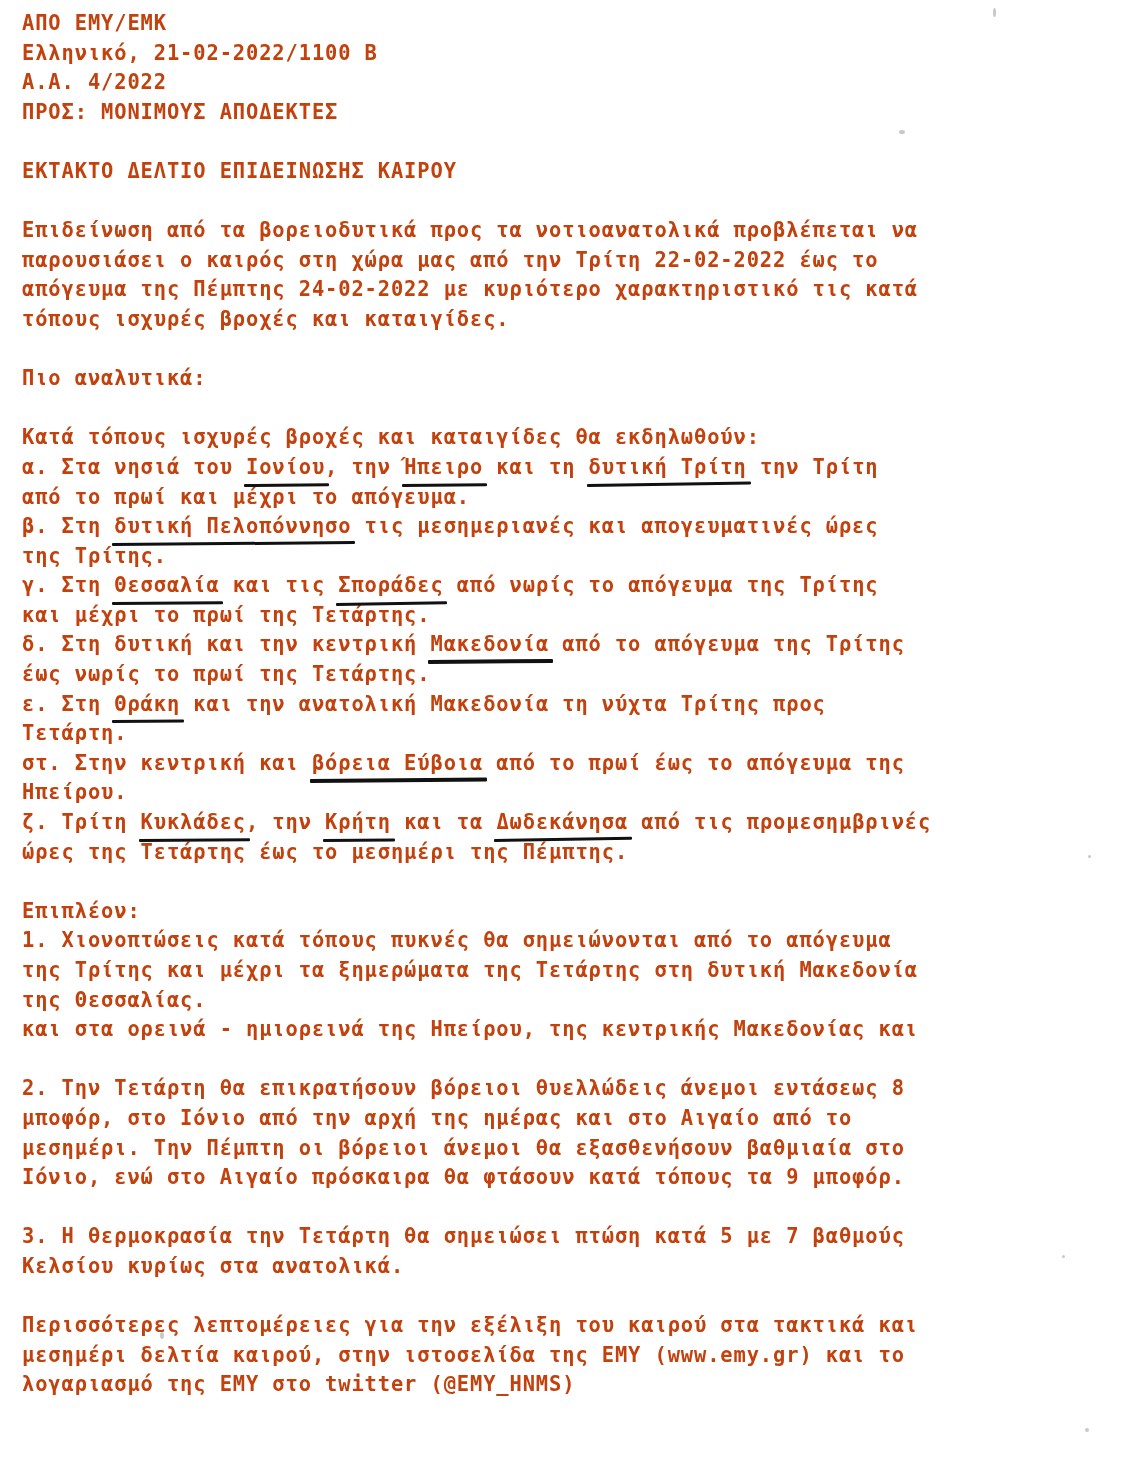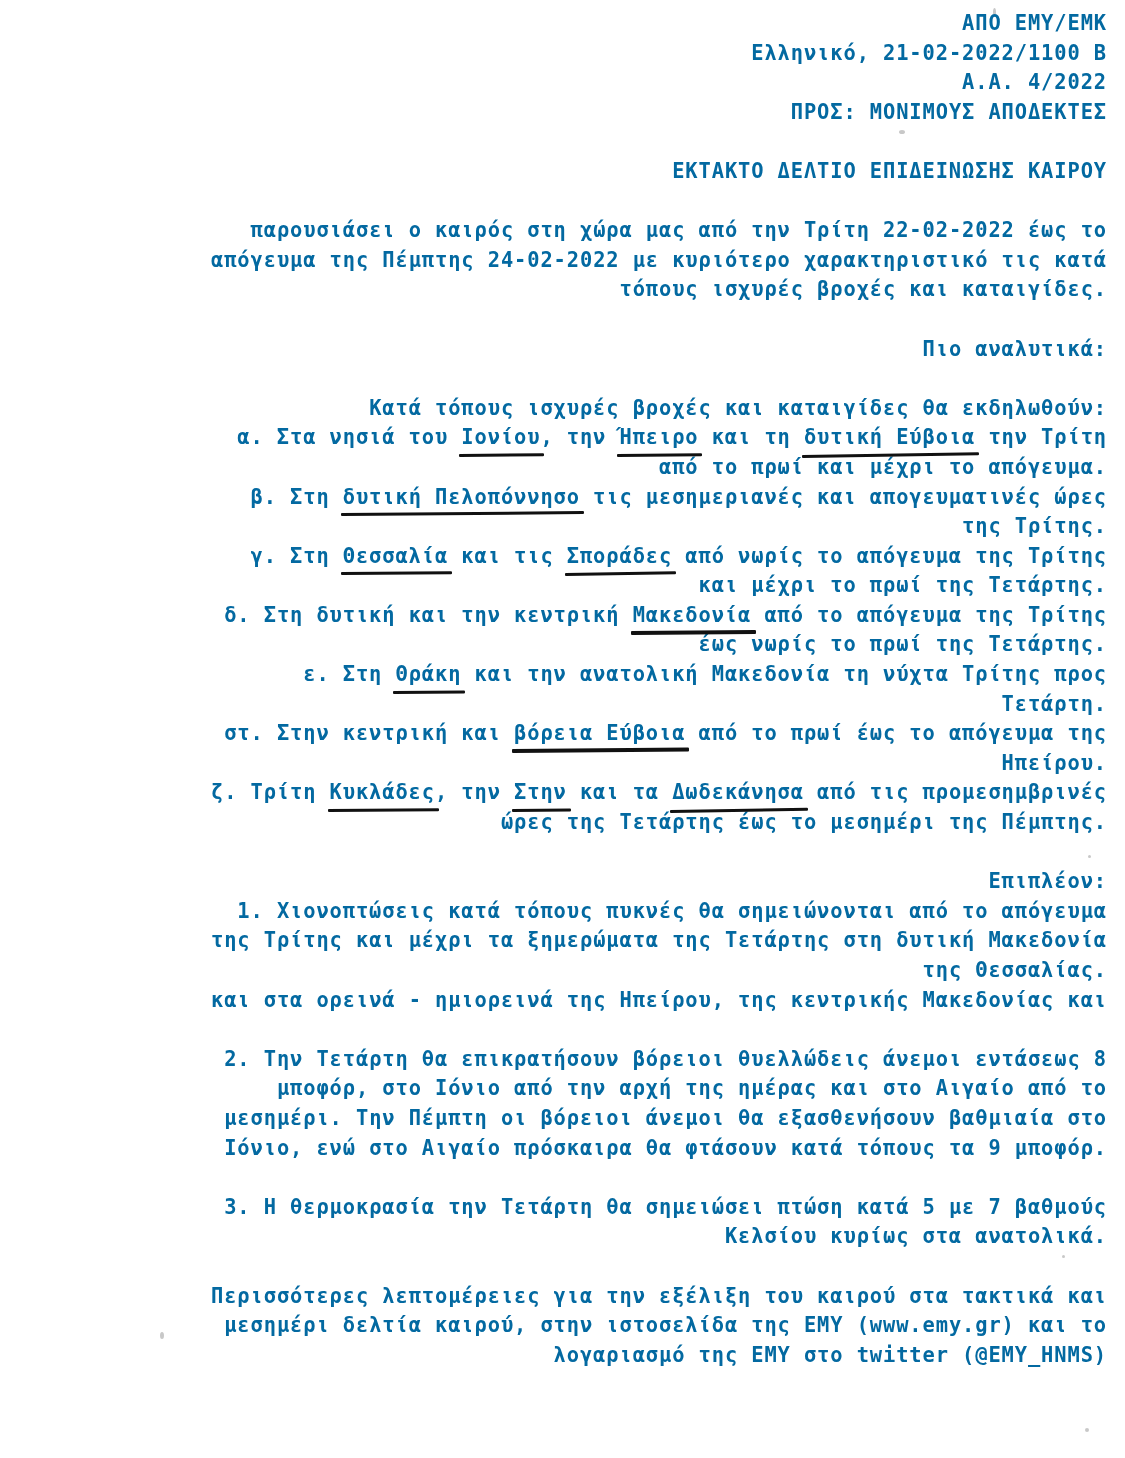--- a/index.html
+++ b/index.html
@@ -20,26 +20,25 @@
     inset: 0;
     background: #ffffff;
     padding: 0;
   }
 
   .doc {
     position: absolute;
     left: 22px;
     top: 9px;
     width: 1085px;
-    color: #0369a1;
+    color: #c2410c;
     font-size: 20.4px;
     line-height: 29.6px;
     letter-spacing: 0.9px;
     font-weight: 600;
-    text-align: right;
     -webkit-font-smoothing: none;
   }
 
   .line {
     white-space: pre;
     min-height: 29.6px;
   }
 
   .blank {
     height: 29.6px;
@@ -91,51 +90,52 @@
     <div class="line">Ελληνικό, 21-02-2022/1100 Β</div>
     <div class="line">Α.Α. 4/2022</div>
     <div class="line">ΠΡΟΣ: ΜΟΝΙΜΟΥΣ ΑΠΟΔΕΚΤΕΣ</div>
 
     <div class="blank"></div>
 
     <div class="line">ΕΚΤΑΚΤΟ ΔΕΛΤΙΟ ΕΠΙΔΕΙΝΩΣΗΣ ΚΑΙΡΟΥ</div>
 
     <div class="blank"></div>
 
+    <div class="line">Επιδείνωση από τα βορειοδυτικά προς τα νοτιοανατολικά προβλέπεται να</div>
     <div class="line">παρουσιάσει ο καιρός στη χώρα μας από την Τρίτη 22-02-2022 έως το</div>
     <div class="line">απόγευμα της Πέμπτης 24-02-2022 με κυριότερο χαρακτηριστικό τις κατά</div>
     <div class="line">τόπους ισχυρές βροχές και καταιγίδες.</div>
 
     <div class="blank"></div>
 
     <div class="line">Πιο αναλυτικά:</div>
 
     <div class="blank"></div>
 
     <div class="line">Κατά τόπους ισχυρές βροχές και καταιγίδες θα εκδηλωθούν:</div>
 
-    <div class="line"><span>α. Στα νησιά του </span><span class="u">Ιονίου</span><span>, την </span><span class="u">Ήπειρο</span><span> και τη </span><span class="u slant2">δυτική Εύβοια</span><span> την Τρίτη</span></div>
+    <div class="line"><span>α. Στα νησιά του </span><span class="u">Ιονίου</span><span>, την </span><span class="u">Ήπειρο</span><span> και τη </span><span class="u slant2">δυτική Τρίτη</span><span> την Τρίτη</span></div>
     <div class="line">από το πρωί και μέχρι το απόγευμα.</div>
 
     <div class="line"><span>β. Στη </span><span class="u">δυτική Πελοπόννησο</span><span> τις μεσημεριανές και απογευματινές ώρες</span></div>
     <div class="line">της Τρίτης.</div>
 
     <div class="line"><span>γ. Στη </span><span class="u">Θεσσαλία</span><span> και τις </span><span class="u slant2">Σποράδες</span><span> από νωρίς το απόγευμα της Τρίτης</span></div>
     <div class="line">και μέχρι το πρωί της Τετάρτης.</div>
 
     <div class="line"><span>δ. Στη δυτική και την κεντρική </span><span class="u thick">Μακεδονία</span><span> από το απόγευμα της Τρίτης</span></div>
     <div class="line">έως νωρίς το πρωί της Τετάρτης.</div>
 
     <div class="line"><span>ε. Στη </span><span class="u">Θράκη</span><span> και την ανατολική Μακεδονία τη νύχτα Τρίτης προς</span></div>
     <div class="line">Τετάρτη.</div>
 
     <div class="line"><span>στ. Στην κεντρική και </span><span class="u thick">βόρεια Εύβοια</span><span> από το πρωί έως το απόγευμα της</span></div>
     <div class="line">Ηπείρου.</div>
 
-    <div class="line"><span>ζ. Τρίτη </span><span class="u">Κυκλάδες</span><span>, την </span><span class="u">Στην</span><span> και τα </span><span class="u slant2">Δωδεκάνησα</span><span> από τις προμεσημβρινές</span></div>
+    <div class="line"><span>ζ. Τρίτη </span><span class="u">Κυκλάδες</span><span>, την </span><span class="u">Κρήτη</span><span> και τα </span><span class="u slant2">Δωδεκάνησα</span><span> από τις προμεσημβρινές</span></div>
     <div class="line">ώρες της Τετάρτης έως το μεσημέρι της Πέμπτης.</div>
 
     <div class="blank"></div>
 
     <div class="line">Επιπλέον:</div>
 
     <div class="line">1. Χιονοπτώσεις κατά τόπους πυκνές θα σημειώνονται από το απόγευμα</div>
     <div class="line">της Τρίτης και μέχρι τα ξημερώματα της Τετάρτης στη δυτική Μακεδονία</div>
     <div class="line">της Θεσσαλίας.</div>
     <div class="line">και στα ορεινά - ημιορεινά της Ηπείρου, της κεντρικής Μακεδονίας και</div>

